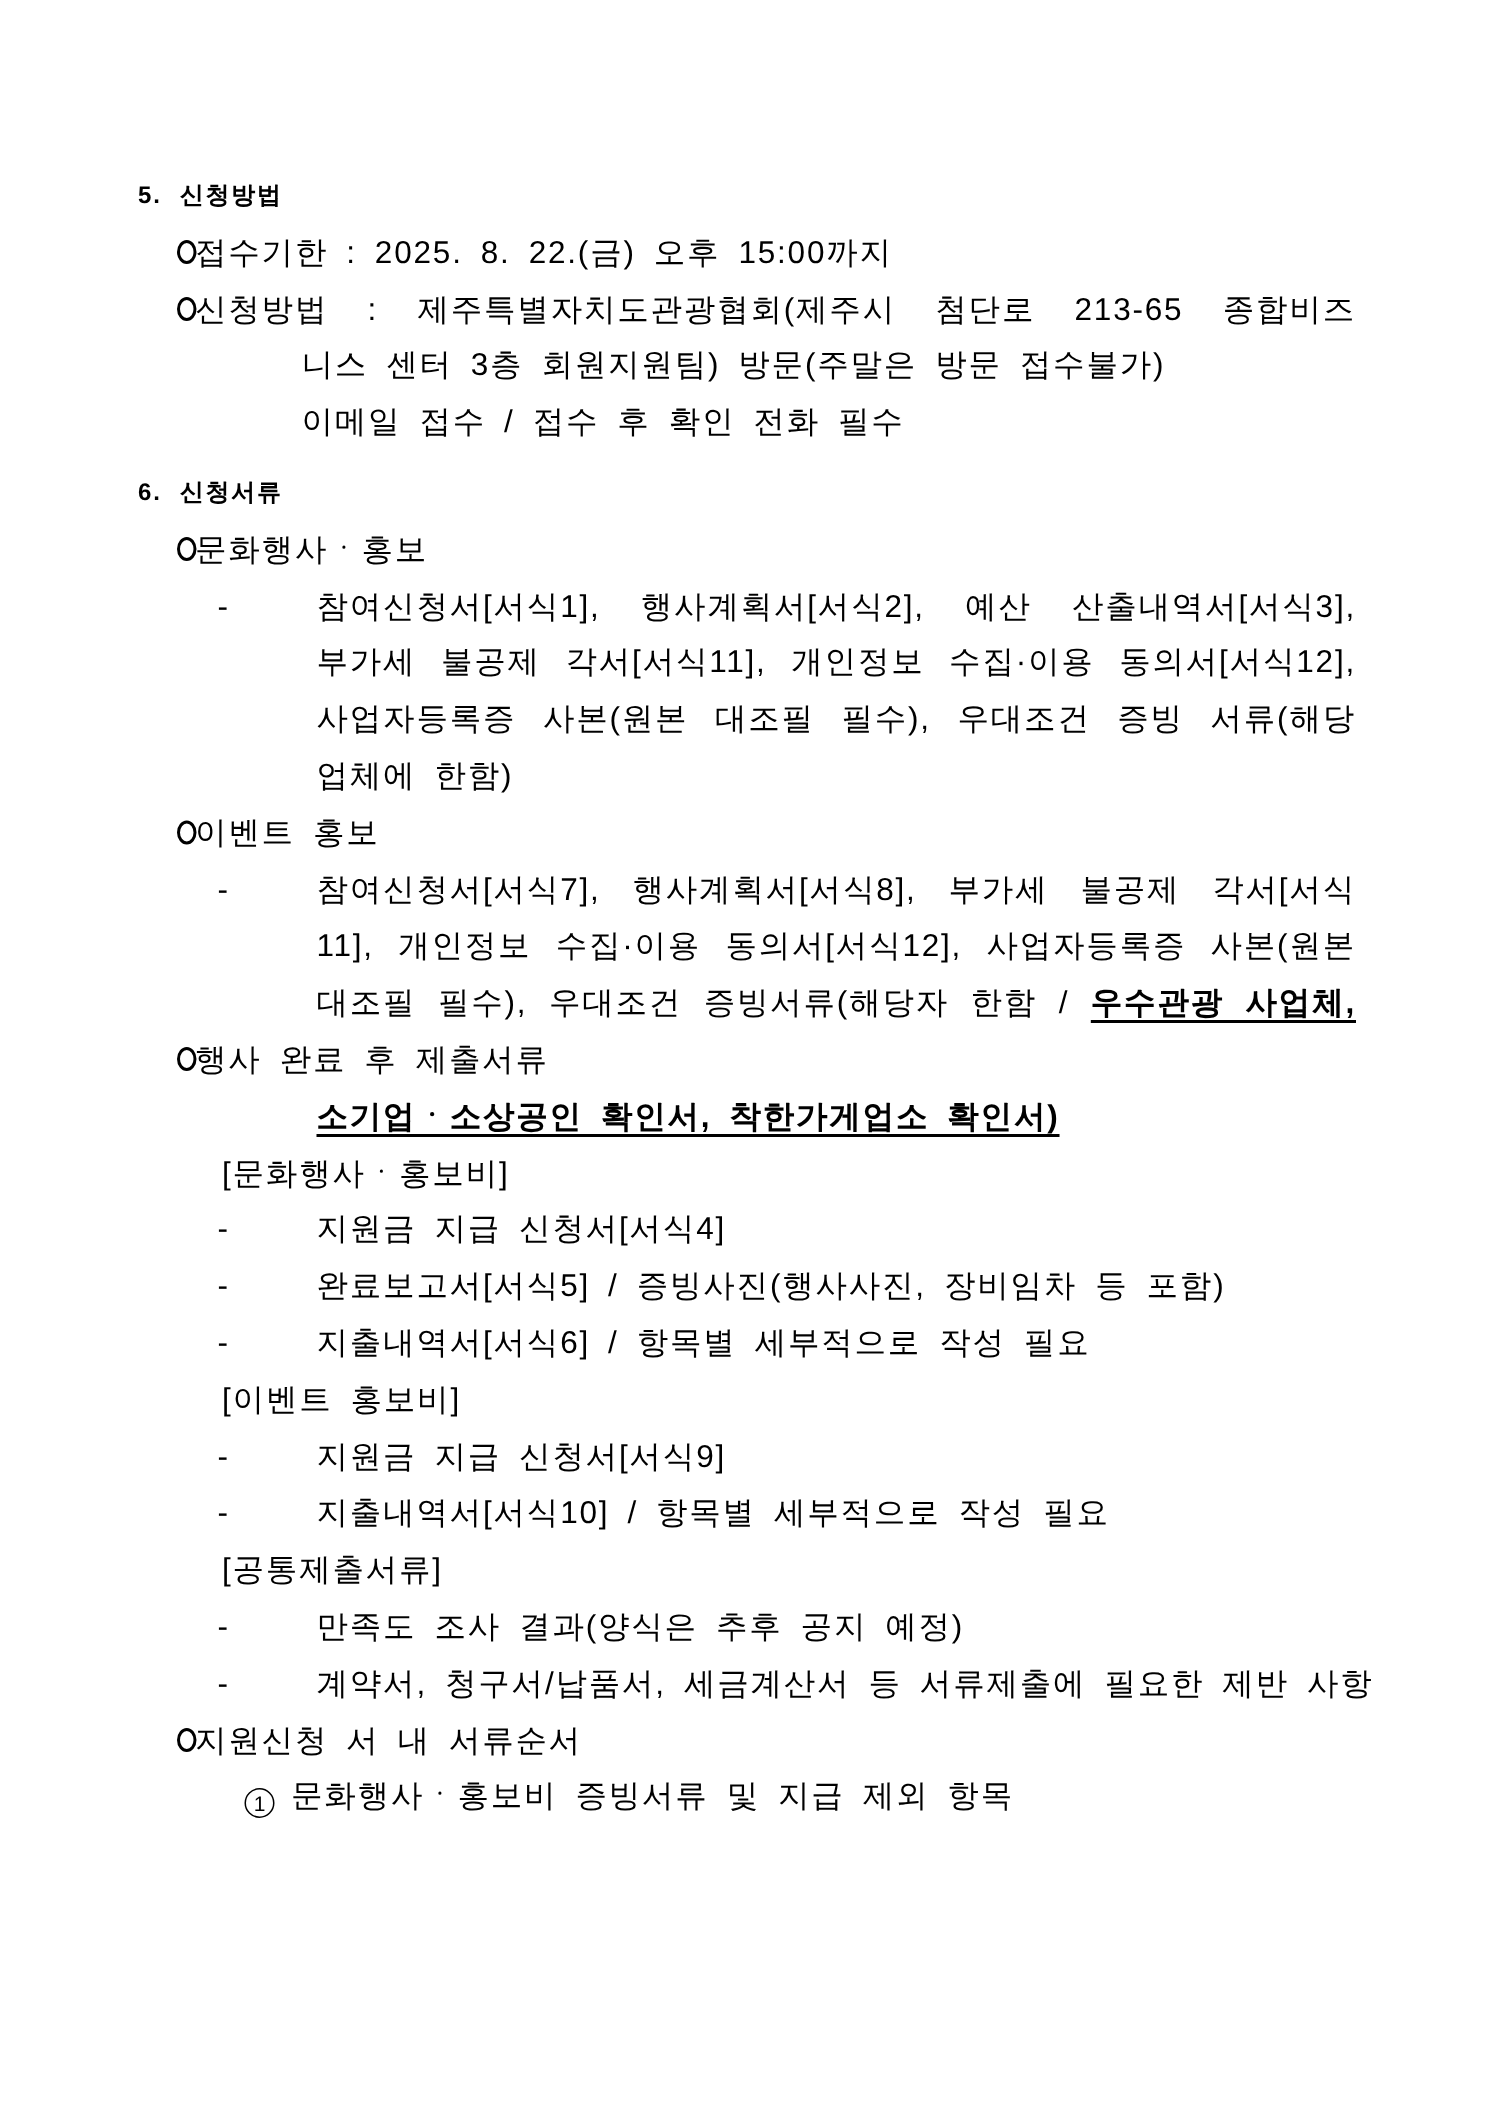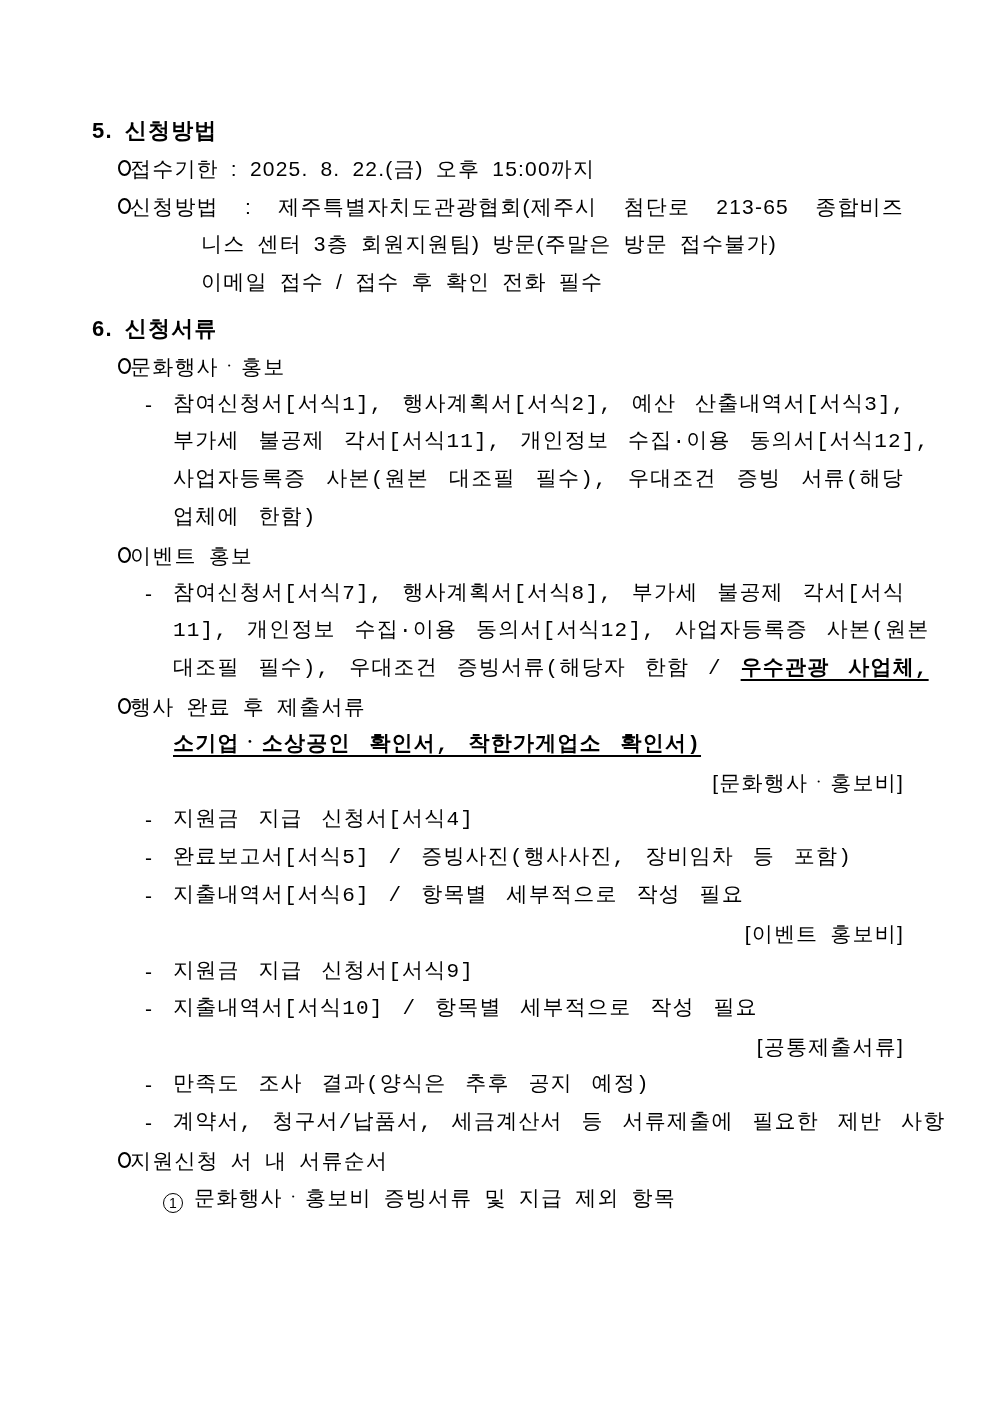--- a/index.html
+++ b/index.html
@@ -26,46 +26,46 @@
     padding-right: 88px;
   }
   .line {
     position: relative;
     min-height: 37.8px;
     line-height: 37.8px;
     white-space: nowrap;
   }
   .line .txt { display: block; white-space: nowrap; }
   
-  .line.h { font-weight: bold; font-size: 22px; }
+  .line.h { font-weight: bold; font-size: 16px; }
   .line.h .h-num { display: inline-block; margin-right: 12px; }
   .line.gap { margin-top: 9px; }
   
   .line.b .txt { margin-left: 38px; }
   .marker.circle {
     position: absolute;
     left: 26px;
     top: 10px;
     width: 13px;
     height: 16px;
     border: 2px solid #000;
     border-radius: 50%;
   }
   
   .line.vc .txt { margin-left: 109px; }
   
-  .line.d .txt, .line.dc .txt { margin-left: 81px; font-family: Liberation Mono, monospace; }
+  .line.d .txt, .line.dc .txt { margin-left: 119px; }
   .marker.dash {
     position: absolute;
     left: 53px;
     top: 0;
     line-height: 37.8px;
   }
   
-  .line.br .txt { margin-left: 56px; text-align: right; }
+  .line.br .txt { margin-left: 56px; }
   
   .line.c1 .txt { margin-left: 71px; }
   .circled-num {
     display: inline-flex;
     align-items: center;
     justify-content: center;
     width: 20px;
     height: 20px;
     border: 1.5px solid #000;
     border-radius: 50%;

